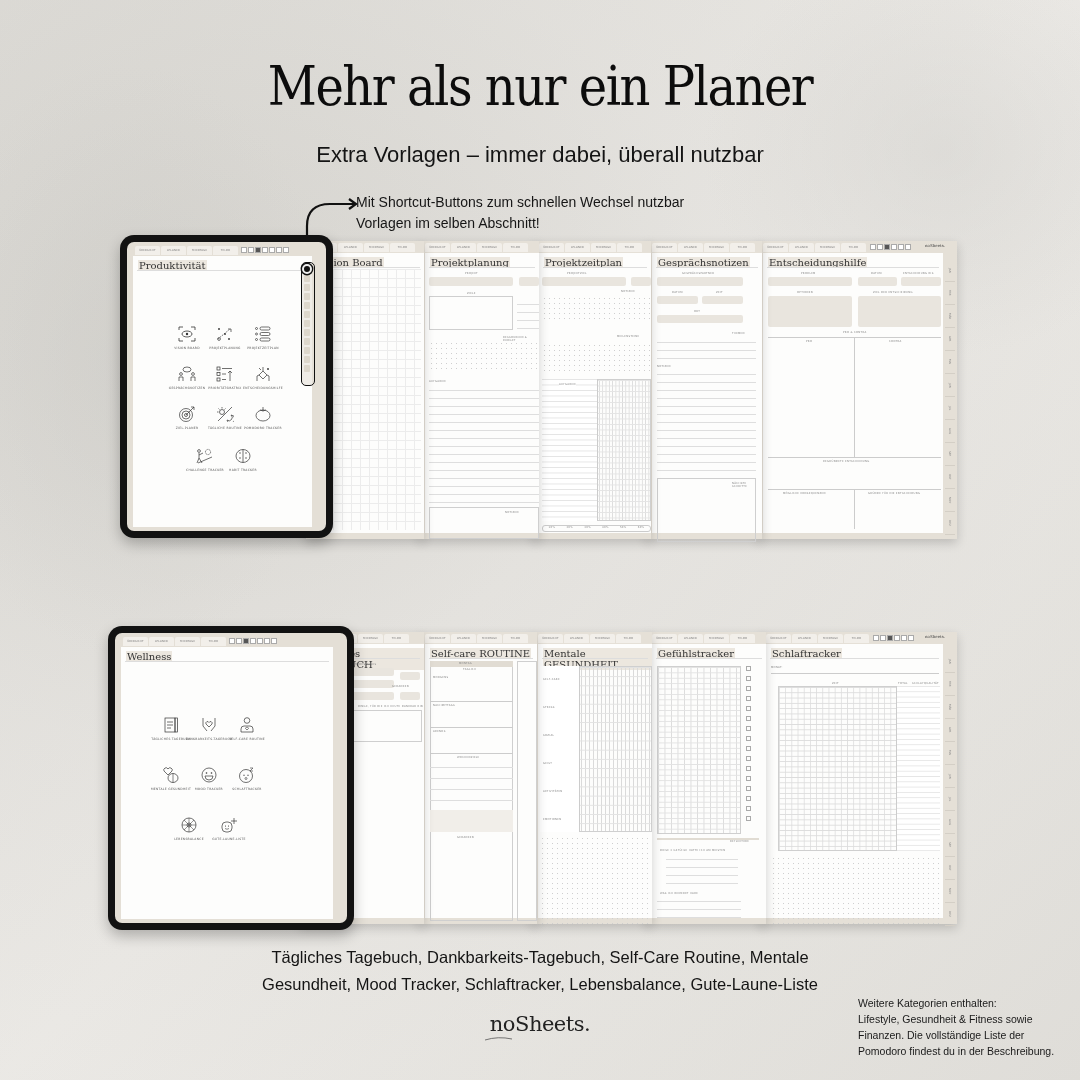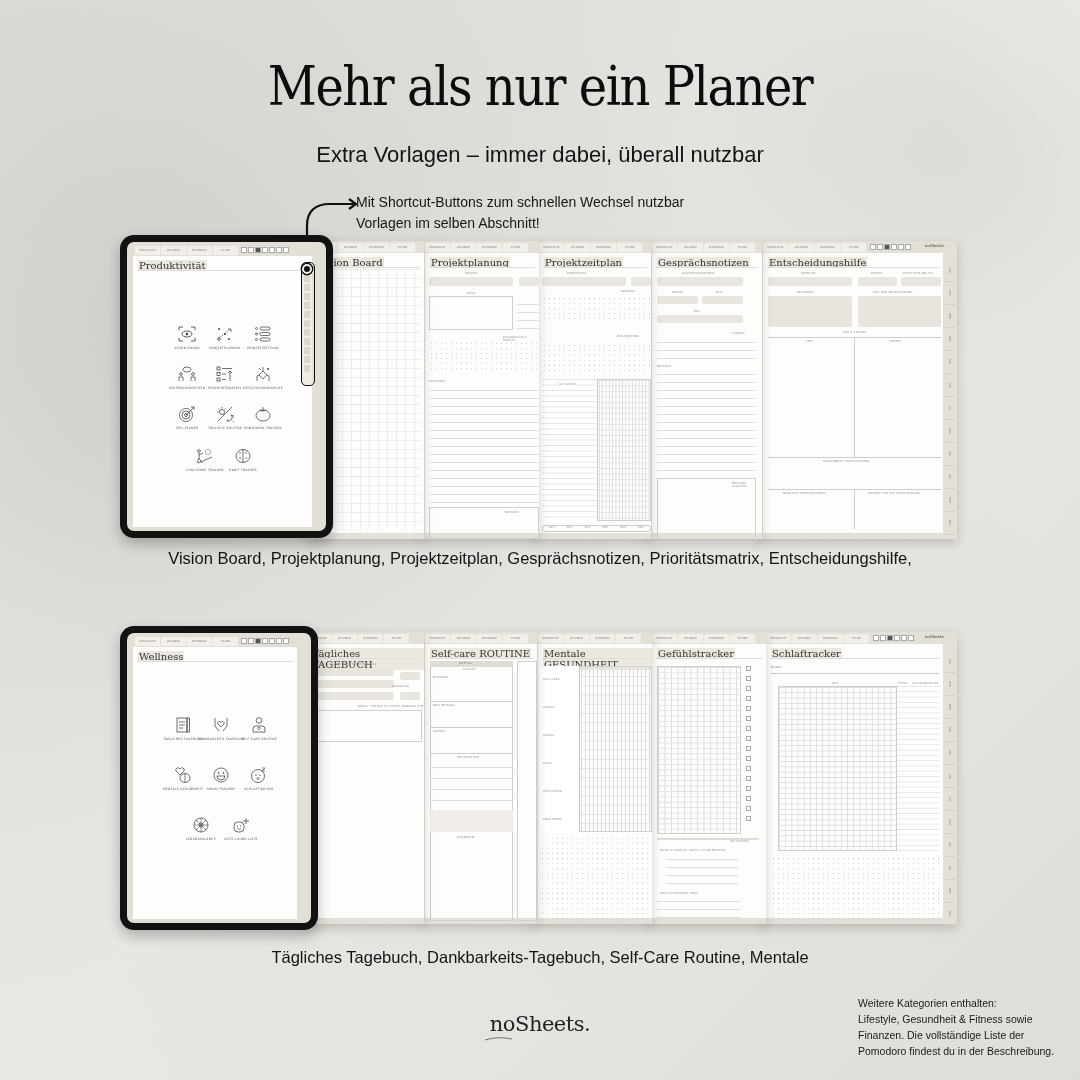--- a/index.html
+++ b/index.html
@@ -440,21 +440,20 @@
       <span></span>
       <span></span>
       <span></span>
       <span></span>
       <span></span>
     </div>
 </div>
 <div class="shortcut-dot"></div>
 
 <div class="caption" style="top:545px;">
-  <div>Vision Board, Projektplanung, Projektzeitplan, Gesprächsnotizen, Prioritätsmatrix, Entscheidungshilfe,</div>
 </div>
 
 <div class="page" style="left:760px;top:632px;width:197px;height:292px;">
   <div class="tabs">
     <div class="tab">ÜBERSICHT</div>
     <div class="tab">LPLANER</div>
     <div class="tab">FEIERTAGE</div>
     <div class="tab">TO-DO</div>
   </div>
   <div class="mini-btns" style="left:113px;">
@@ -605,21 +604,21 @@
     <div class="fill" style="left:4px;top:48px;width:84px;height:8px;"></div>
     <div class="fill" style="left:94px;top:28px;width:20px;height:8px;"></div>
     <div class="fill" style="left:94px;top:48px;width:20px;height:8px;"></div>
     <div class="label" style="left:86px;top:41px;">GEDANKEN</div>
     <div class="label" style="left:52px;top:61px;">DINGE, FÜR DIE ICH HEUTE DANKBAR BIN</div>
     <div class="box" style="left:4px;top:66px;width:112px;height:32px;"></div>
     <div class="lines" style="left:4px;top:102px;width:112px;height:178px;background-size:100% 6px;"></div>
   </div>
 </div>
 
-<div class="tablet" style="left:120px;top:626px;width:198px;height:304px;">
+<div class="tablet" style="left:108px;top:626px;width:246px;height:304px;">
   <div class="screen">
     <div class="tabs" style="left:8px;top:4px;">
       <div class="tab">ÜBERSICHT</div>
       <div class="tab">LPLANER</div>
       <div class="tab">FEIERTAGE</div>
       <div class="tab">TO-DO</div>
     </div>
     <div class="mini-btns" style="left:114px;top:5px;">
         <span class="mini-btn"></span>
         <span class="mini-btn"></span>
@@ -700,20 +699,21 @@
             </svg>
           <div class="cap">Gute-Laune-Liste</div>
         </div>
       </div>
     </div>
   </div>
 </div>
 
 <div class="caption" style="top:944px;">
   <div>Tägliches Tagebuch, Dankbarkeits-Tagebuch, Self-Care Routine, Mentale</div>
+  <div>Gesundheit, Mood Tracker, Schlaftracker, Lebensbalance, Gute-Laune-Liste</div>
 </div>
 
 <div class="brand">noSheets.</div>
 <svg class="brand-swoosh" width="30" height="6" viewBox="0 0 30 6">
     <path d="M1 4 Q14 0 28 3" fill="none" stroke="#555" stroke-width="0.8"></path>
   </svg>
 
 <div class="footnote">
   <div>Weitere Kategorien enthalten:</div>
   <div>Lifestyle, Gesundheit &amp; Fitness sowie</div>

